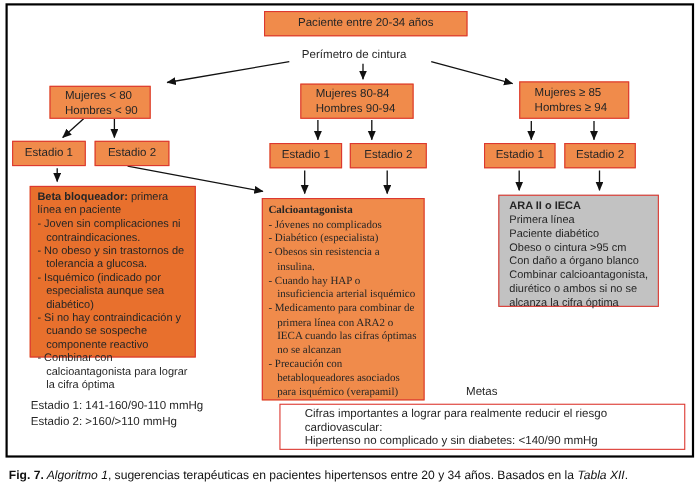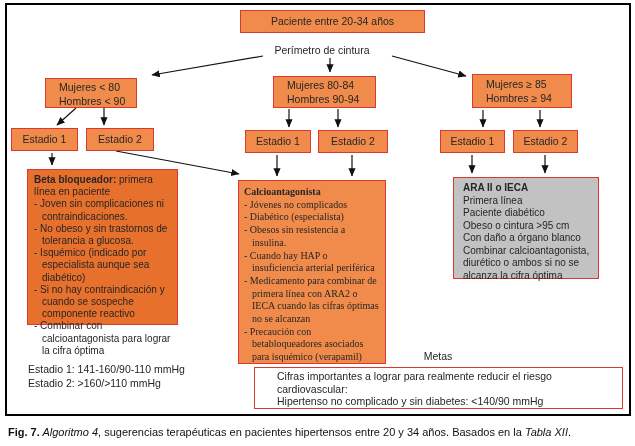--- a/index.html
+++ b/index.html
@@ -101,21 +101,21 @@
         <div class="bullet">- Combinar con calcioantagonista para lograr la cifra óptima</div>
       </div>
   </div>
 
   <div class="obox bigbox calcio">
     <div class="b">Calcioantagonista</div>
     <div>
         <div class="bullet">- Jóvenes no complicados</div>
         <div class="bullet">- Diabético (especialista)</div>
         <div class="bullet">- Obesos sin resistencia a insulina.</div>
-        <div class="bullet">- Cuando hay HAP o insuficiencia arterial periférica</div>
+        <div class="bullet">- Cuando hay HAP o insuficiencia arterial isquémico</div>
         <div class="bullet">- Medicamento para combinar de primera línea con ARA2 o IECA cuando las cifras óptimas no se alcanzan</div>
         <div class="bullet">- Precaución con betabloqueadores asociados para isquémico (verapamil)</div>
       </div>
   </div>
 
   <div class="obox bigbox ara">
     <div class="b">ARA II o IECA</div>
     <div>
         <div class="plainline">Primera línea</div>
         <div class="plainline">Paciente diabético</div>
@@ -130,15 +130,15 @@
       <div class="statline">Estadio 2: &gt;160/&gt;110 mmHg</div>
     </div>
 
   <div class="metas-label">Metas</div>
   <div class="metas-box">
       <div class="goal-line">Cifras importantes a lograr para realmente reducir el riesgo cardiovascular:</div>
       <div class="goal-line">Hipertenso no complicado y sin diabetes: &lt;140/90 mmHg</div>
     </div>
 
   <div class="caption">
-    <span class="b">Fig. 7.</span><span class="it"> Algoritmo 4</span><span>, sugerencias terapéuticas en pacientes hipertensos entre 20 y 34 años. Basados en la </span><span class="it">Tabla XII</span><span>.</span>
+    <span class="b">Fig. 7.</span><span class="it"> Algoritmo 1</span><span>, sugerencias terapéuticas en pacientes hipertensos entre 20 y 34 años. Basados en la </span><span class="it">Tabla XII</span><span>.</span>
   </div>
 </div>
 
 </body></html>

